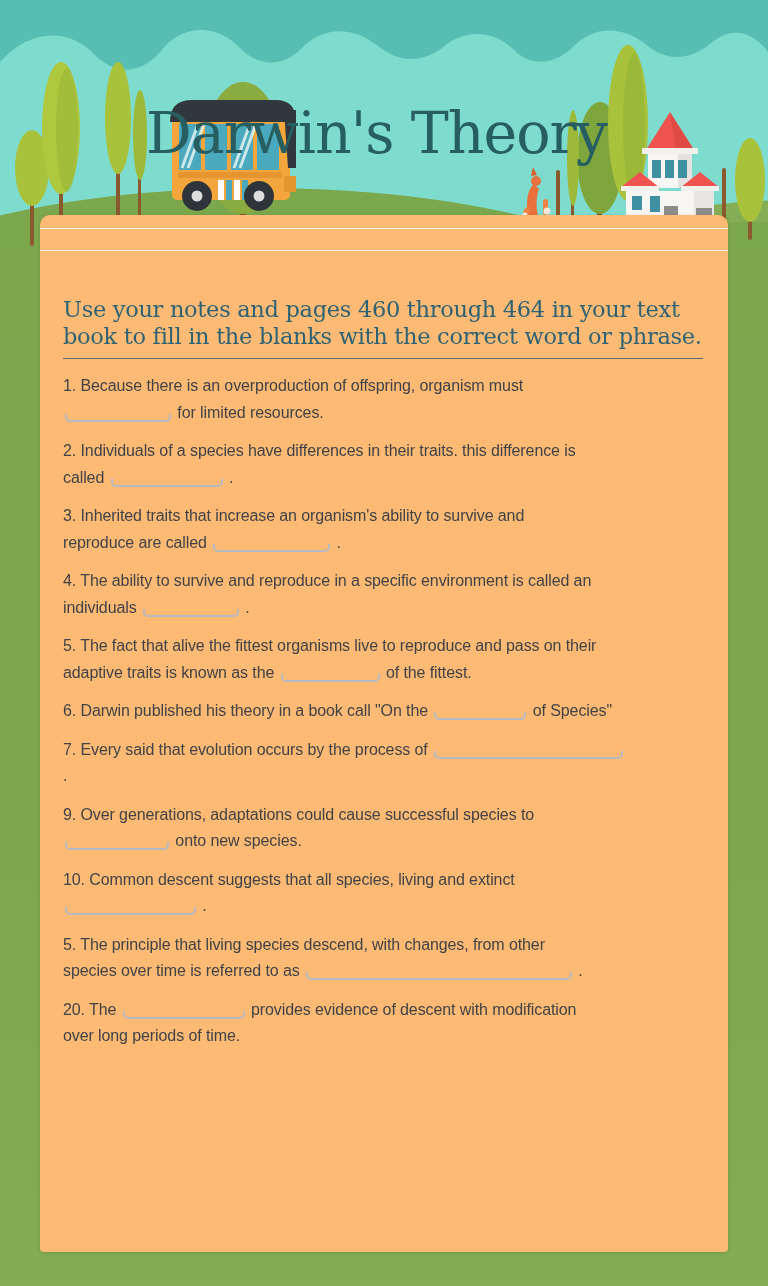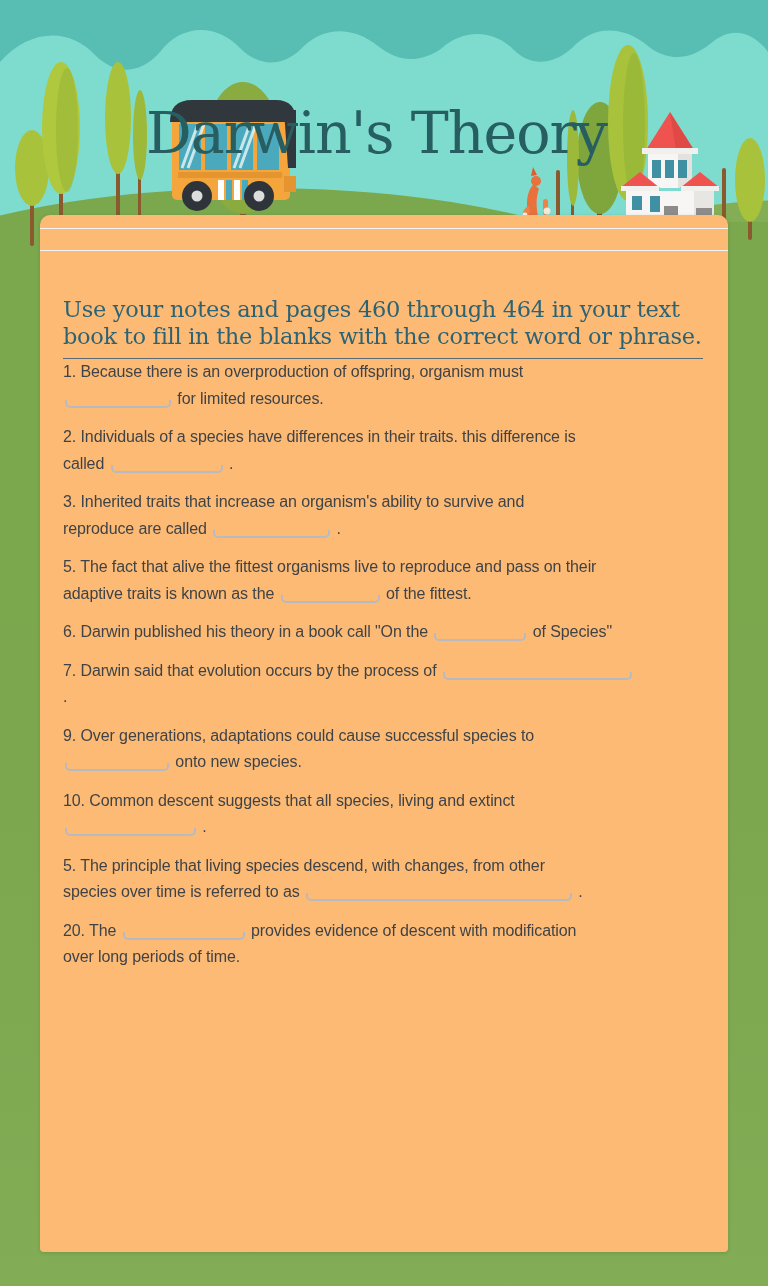--- a/index.html
+++ b/index.html
@@ -21,21 +21,21 @@
   }
   .card-line{position:absolute;left:0;right:0;height:1px;background:#f1f2f2;}
   .card-line.l1{top:13px;}
   .card-line.l2{top:35px;}
   .card-content{padding:81px 25px 0 23px;}
   .instructions{
     margin:0;font-family:"DejaVu Serif", serif;font-weight:500;
     font-size:22.5px;line-height:27px;letter-spacing:-0.3px;color:#2B6375;
   }
   .divider{border:0;border-top:1px solid #5c6872;margin:8px 0 0 0;}
-  .questions{}
+  .questions{margin-top:14px;}
   .question{
     margin:0 0 12px 0;font-size:16px;line-height:26.5px;
     letter-spacing:-0.1px;color:#3F4347;
   }
   .blank{
     display:inline-block;height:6px;
     border:2px solid #B7BBC1;border-top:0;border-radius:0 0 5px 5px;
     transform:translateY(4px);margin:0 2px;
   }
 </style>
@@ -147,22 +147,23 @@
 <div class="card">
   <div class="card-line l1"></div>
   <div class="card-line l2"></div>
   <div class="card-content">
     <h2 class="instructions">Use your notes and pages 460 through 464 in your text book to fill in the blanks with the correct word or phrase.</h2>
     <hr class="divider">
     <div class="questions">
         <p class="question"><span>1. </span><span>Because there is an overproduction of offspring, organism must</span><br><span class="blank" style="width: 102px;"></span><span> for limited resources.</span></p>
         <p class="question"><span>2. </span><span>Individuals of a species have differences in their traits. this difference is</span><br><span>called </span><span class="blank" style="width: 108px;"></span><span> .</span></p>
         <p class="question"><span>3. </span><span>Inherited traits that increase an organism's ability to survive and</span><br><span>reproduce are called </span><span class="blank" style="width: 113px;"></span><span> .</span></p>
+        <p class="question"><span>4. </span><span>The ability to survive and reproduce in a specific environment is called an</span><br><span>individuals </span><span class="blank" style="width: 92px;"></span><span> .</span></p>
         <p class="question"><span>5. </span><span>The fact that alive the fittest organisms live to reproduce and pass on their</span><br><span>adaptive traits is known as the </span><span class="blank" style="width: 95px;"></span><span> of the fittest.</span></p>
         <p class="question"><span>6. </span><span>Darwin published his theory in a book call "On the </span><span class="blank" style="width: 88px;"></span><span> of Species"</span></p>
-        <p class="question"><span>7. </span><span>Darwin said that evolution occurs by the process of </span><span class="blank" style="width: 185px;"></span><br><span>.</span></p>
+        <p class="question"><span>7. </span><span>Every said that evolution occurs by the process of </span><span class="blank" style="width: 185px;"></span><br><span>.</span></p>
         <p class="question"><span>9. </span><span>Over generations, adaptations could cause successful species to</span><br><span class="blank" style="width: 100px;"></span><span> onto new species.</span></p>
         <p class="question"><span>10. </span><span>Common descent suggests that all species, living and extinct</span><br><span class="blank" style="width: 127px;"></span><span> .</span></p>
         <p class="question"><span>5. </span><span>The principle that living species descend, with changes, from other</span><br><span>species over time is referred to as </span><span class="blank" style="width: 262px;"></span><span> .</span></p>
         <p class="question"><span>20. </span><span>The </span><span class="blank" style="width: 118px;"></span><span> provides evidence of descent with modification</span><br><span>over long periods of time.</span></p>
       </div>
   </div>
 </div>
 
 </body></html>

